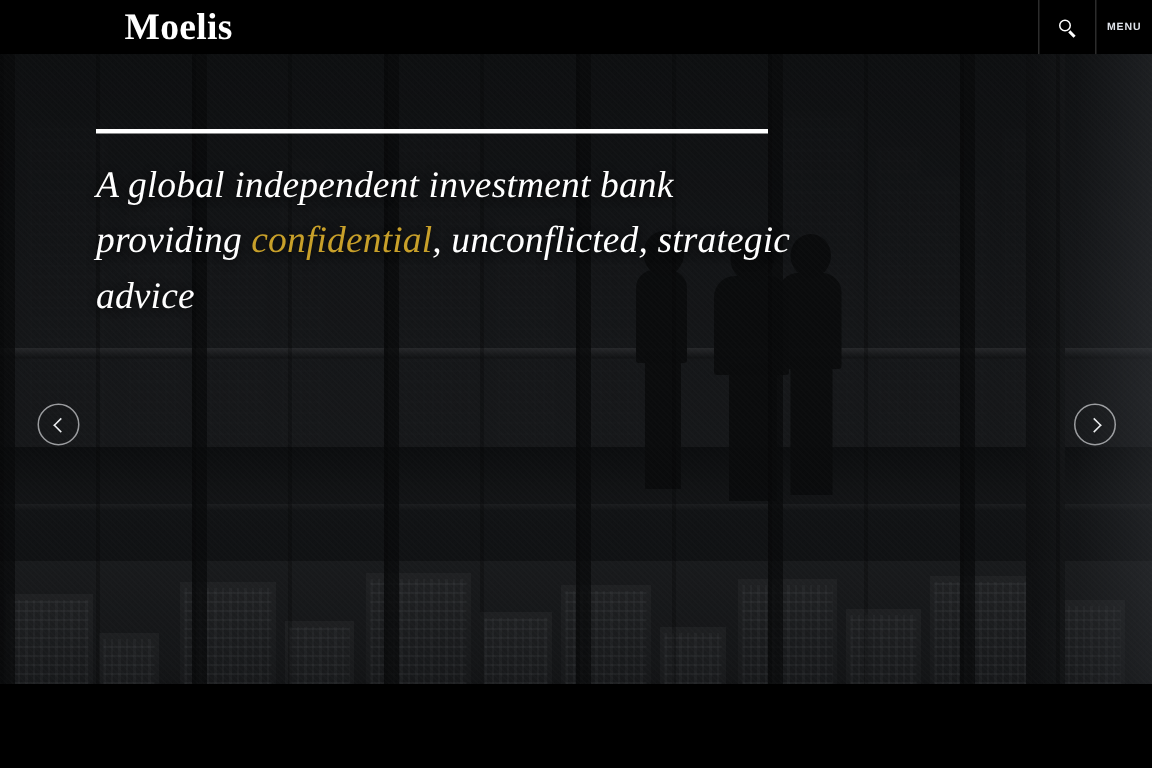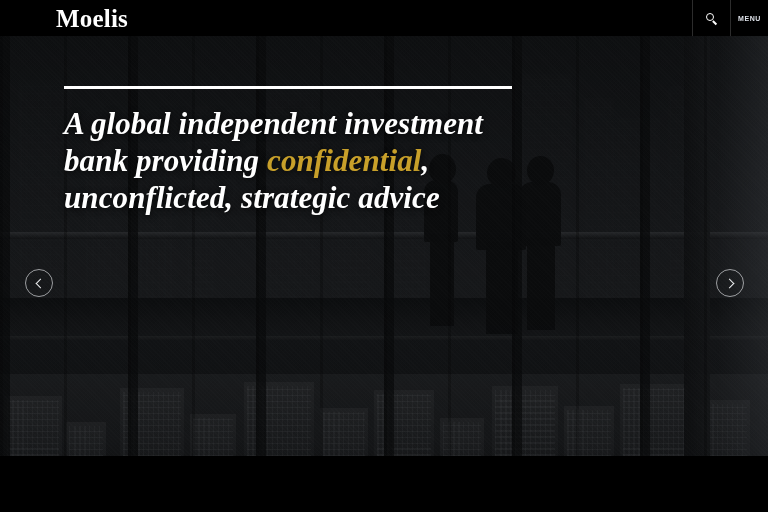--- a/index.html
+++ b/index.html
@@ -8,21 +8,21 @@
 
   .page { position:relative; width:768px; height:512px; background:#000; overflow:hidden; }
 
   
   .header {
     position:absolute; top:0; left:0; width:768px; height:36px;
     background:#000; z-index:40;
     display:flex; align-items:center;
   }
   .logo {
-    margin-left:56px;
+    margin-left:83px;
     font-family:"Liberation Serif","DejaVu Serif",serif;
     font-size:25px; font-weight:700; color:#ffffff;
     letter-spacing:0.2px; line-height:1;
   }
   .header-right { position:absolute; right:0; top:0; height:36px; display:flex; }
   .hdr-btn {
     height:36px; display:flex; align-items:center; justify-content:center;
     border-left:1px solid #2c2c2c;
   }
   .hdr-search { width:38px; }
@@ -135,22 +135,22 @@
     background-image:
       repeating-linear-gradient(45deg, rgba(255,255,255,.035) 0 1px, transparent 1px 3px),
       repeating-linear-gradient(-45deg, rgba(0,0,0,.05) 0 1px, transparent 1px 3px);
   }
 
   
   .hero-copy { position:absolute; left:64px; top:50px; width:470px; z-index:12; }
   .rule { width:448px; height:3px; background:#ffffff; margin-bottom:16px; }
   .headline {
     font-family:"Liberation Serif","DejaVu Serif",serif;
-    font-style:italic; font-weight:700;
-    font-size:31px; line-height:37px; color:#ffffff;
+    font-style:italic; font-weight:400;
+    font-size:25px; line-height:37px; color:#ffffff;
     text-shadow:0 1px 6px rgba(0,0,0,.75);
     letter-spacing:.1px;
   }
   .headline .gold { color:#c8a02a; }
 
   
   .nav-arrow {
     position:absolute; top:233px; width:28px; height:28px; border-radius:50%;
     border:1px solid rgba(236,238,240,.62);
     display:flex; align-items:center; justify-content:center; z-index:25;

